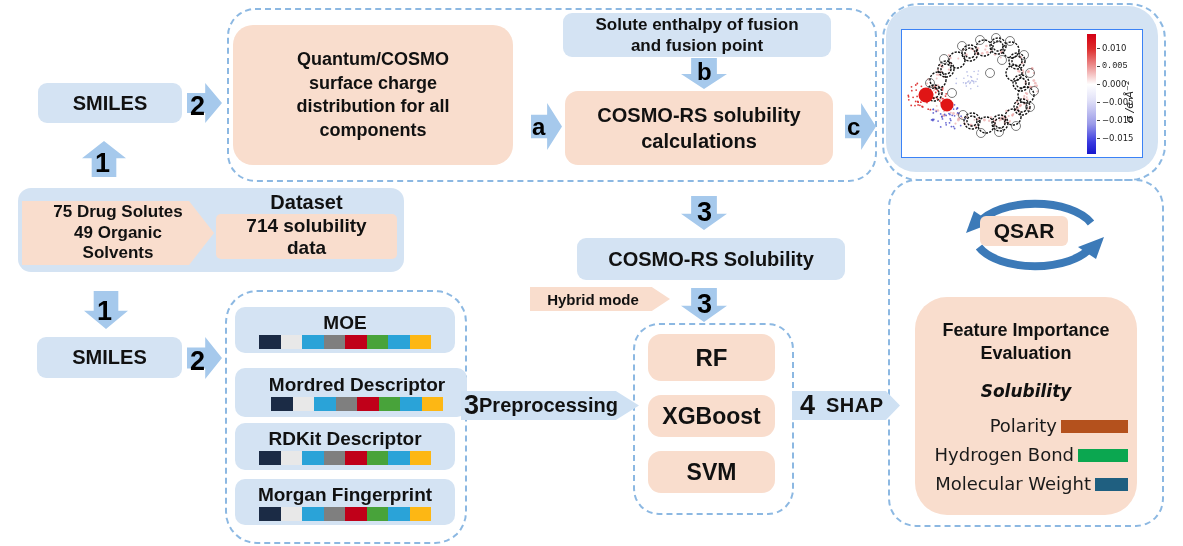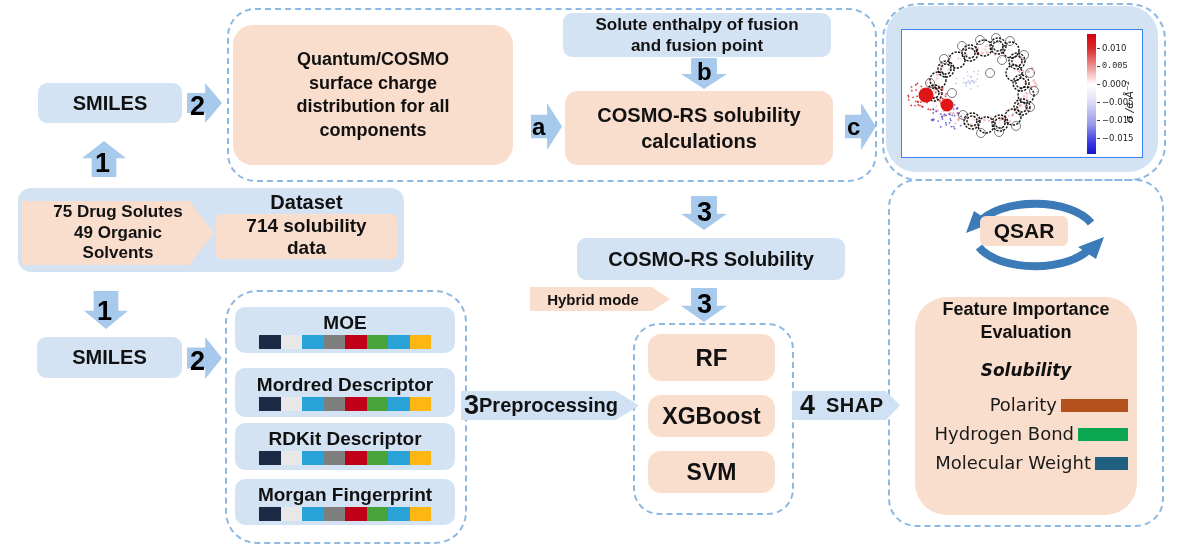--- a/index.html
+++ b/index.html
@@ -114,21 +114,21 @@
         <span style="background: rgb(27, 43, 69);"></span>
         <span style="background: rgb(232, 232, 232);"></span>
         <span style="background: rgb(42, 163, 216);"></span>
         <span style="background: rgb(127, 127, 127);"></span>
         <span style="background: rgb(192, 0, 25);"></span>
         <span style="background: rgb(72, 163, 58);"></span>
         <span style="background: rgb(42, 163, 216);"></span>
         <span style="background: rgb(253, 183, 20);"></span>
       </div>
   </div>
-  <div class="descbox" style="top:368px;height:49px;">
+  <div class="descbox" style="top:368px;height:49px;padding-left:12px;">
     <div class="t">Mordred Descriptor</div>
     <div class="segbar">
         <span style="background: rgb(27, 43, 69);"></span>
         <span style="background: rgb(232, 232, 232);"></span>
         <span style="background: rgb(42, 163, 216);"></span>
         <span style="background: rgb(127, 127, 127);"></span>
         <span style="background: rgb(192, 0, 25);"></span>
         <span style="background: rgb(72, 163, 58);"></span>
         <span style="background: rgb(42, 163, 216);"></span>
         <span style="background: rgb(253, 183, 20);"></span>
@@ -500,21 +500,21 @@
     <path d="M 141 34 A 60 30 0 0 0 29 34" fill="none" stroke="#3c7ab8" stroke-width="8"></path>
     <path d="M 29 58 A 60 30 0 0 0 141 58" fill="none" stroke="#3c7ab8" stroke-width="8"></path>
     <polygon points="16,44 24,22 42,34" fill="#3c7ab8"></polygon>
     <polygon points="154,48 146,70 128,58" fill="#3c7ab8"></polygon>
   </svg>
   <div class="pbox" style="left:980px;top:216px;width:88px;height:30px;font-size:21px;border-radius:6px;">
     <span>QSAR</span>
   </div>
 
   <div class="pbox" style="left:915px;top:297px;width:222px;height:218px;border-radius:32px;justify-content:flex-start;padding-top:0;">
-    <div style="font-size:18px;line-height:23px;margin-top:1px;">Feature Importance</div>
+    <div style="font-size:18px;line-height:23px;margin-top:22px;">Feature Importance</div>
     <div style="font-size:18px;line-height:23px;">Evaluation</div>
     <div style="font-size:17px;font-style:italic;margin-top:16px;font-family:'DejaVu Sans',sans-serif;">Solubility</div>
     <div style="width:100%;margin-top:6px;font-weight:normal;">
       <div class="fi-row">
         <span class="lbl">Polarity</span>
         <span class="bar" style="width: 67px; background: rgb(180, 81, 29);"></span>
       </div>
       <div class="fi-row">
         <span class="lbl">Hydrogen Bond</span>
         <span class="bar" style="width: 50px; background: rgb(11, 167, 80);"></span>

